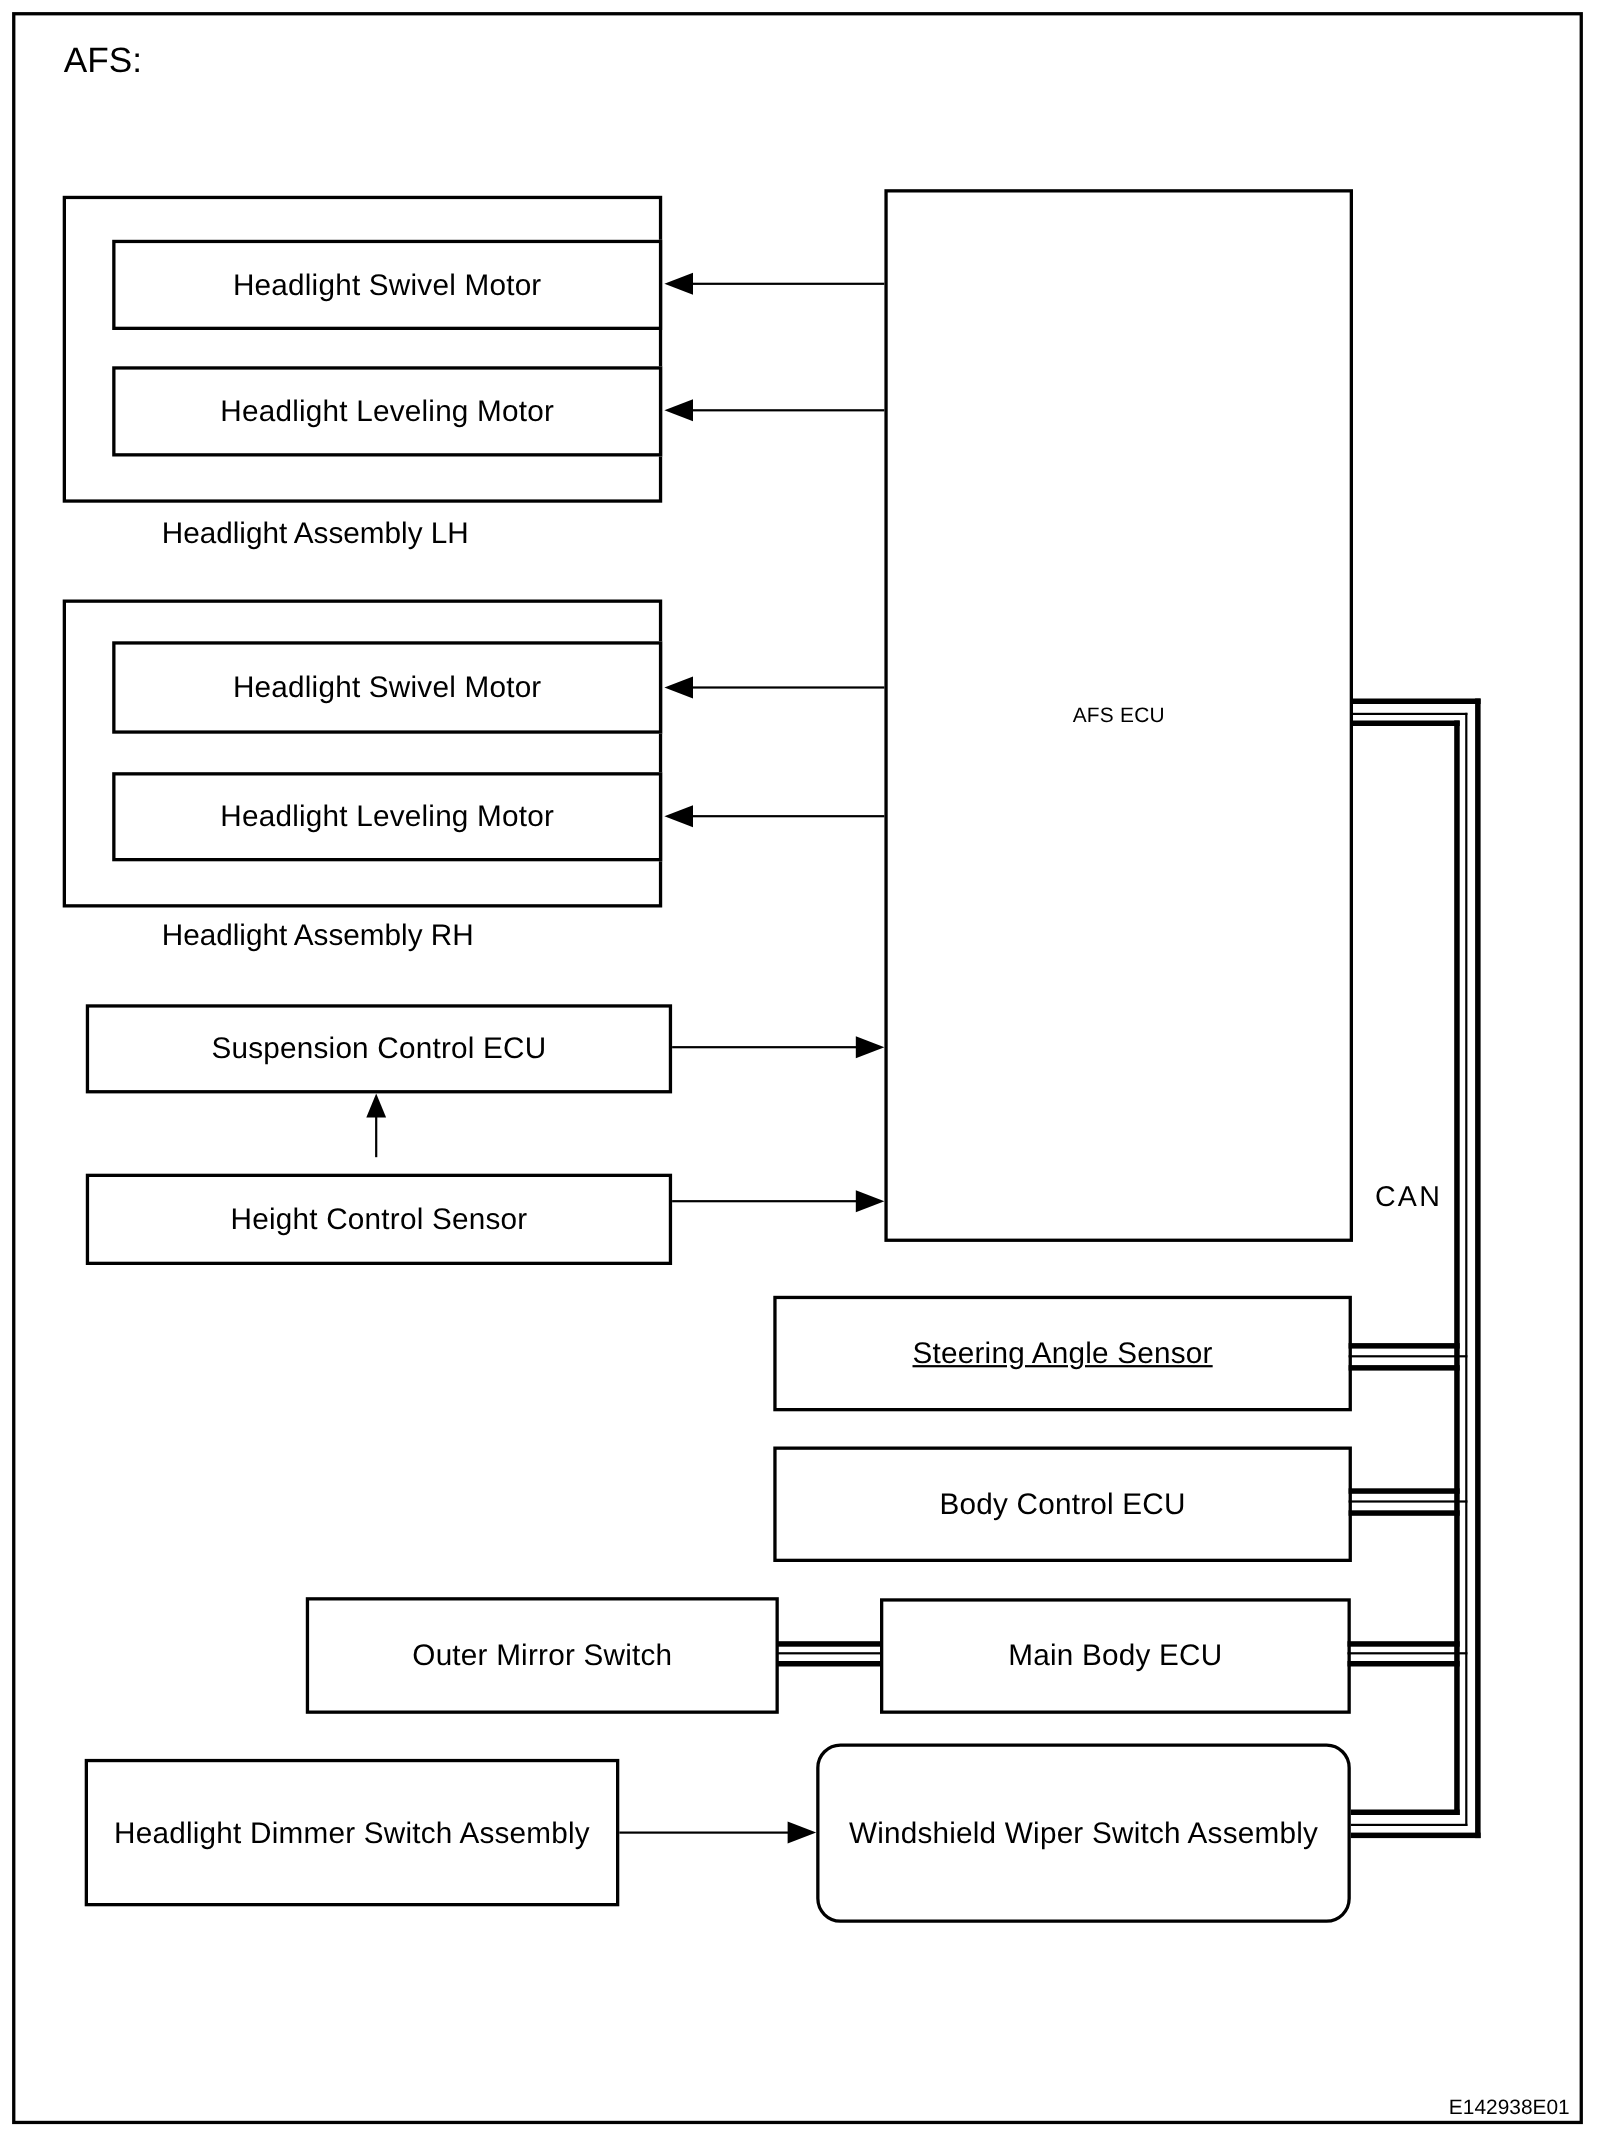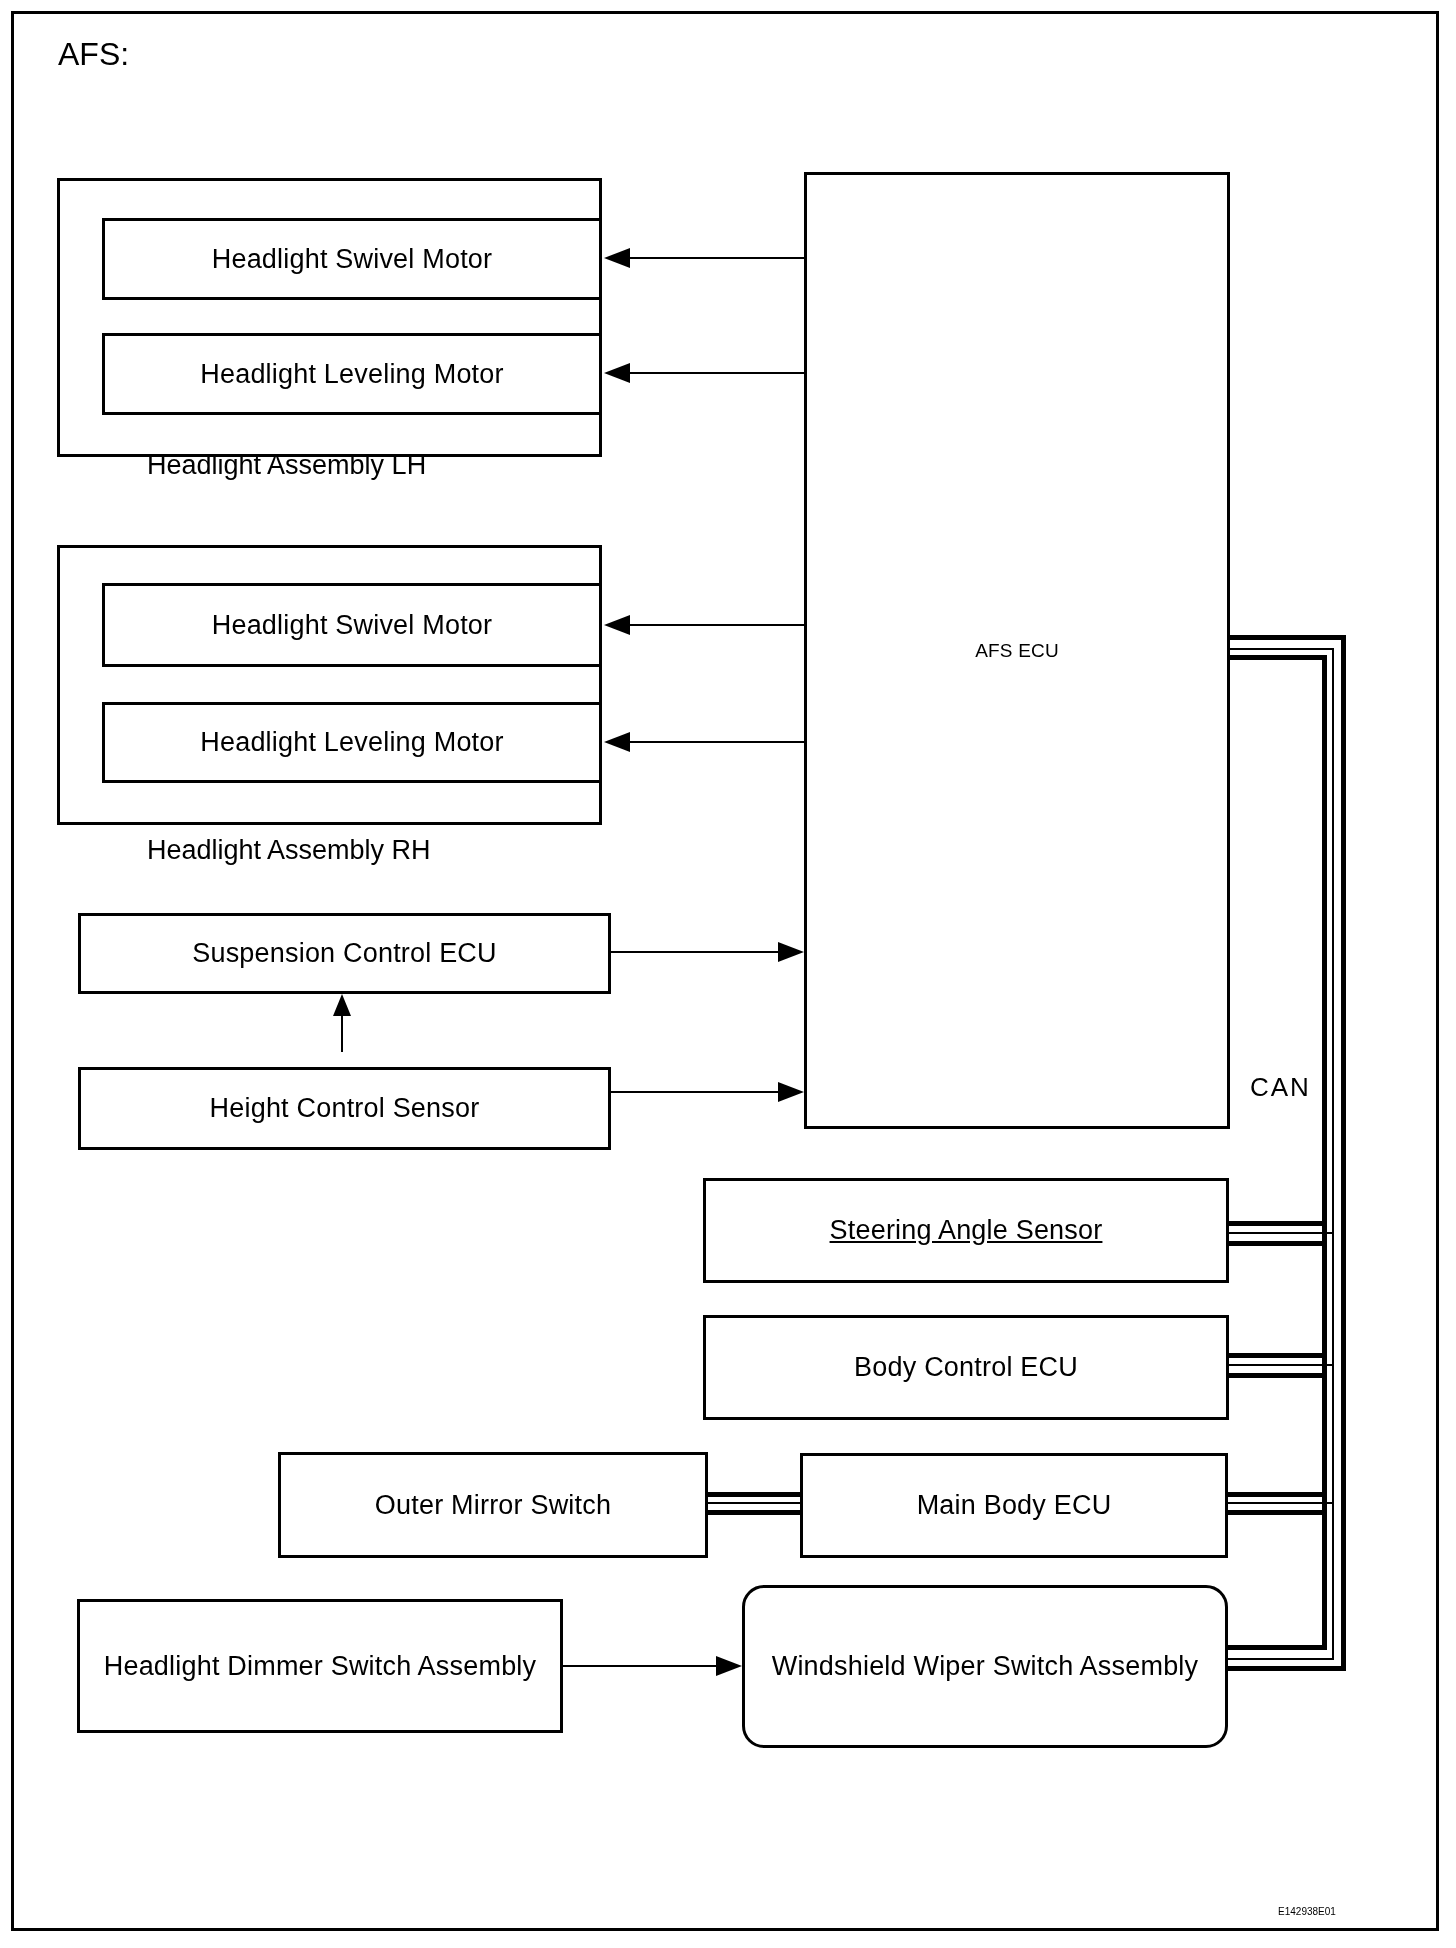--- a/index.html
+++ b/index.html
@@ -16,27 +16,27 @@
   .caption{position:absolute;font-size:27px;white-space:nowrap;}
   .hline{position:absolute;background:#000;}
   .vline{position:absolute;background:#000;}
   .tri{position:absolute;width:0;height:0;}
   .tri-left{border-top:10px solid transparent;border-bottom:10px solid transparent;border-right:26px solid #000;}
   .tri-right{border-top:10px solid transparent;border-bottom:10px solid transparent;border-left:26px solid #000;}
   .tri-up{border-left:9px solid transparent;border-right:9px solid transparent;border-bottom:22px solid #000;}
 
   
   #afs-title{position:absolute;left:58px;top:36px;font-size:32px;}
-  #figure-code{position:absolute;left:1187px;top:1906px;width:240px;text-align:center;font-size:10px;}
+  #figure-code{position:absolute;left:1187px;top:1906px;width:240px;text-align:right;font-size:19px;}
 
   
   #lh-assembly{left:57px;top:178px;width:545px;height:279px;}
   #lh-swivel{left:102px;top:218px;width:500px;height:82px;}
   #lh-leveling{left:102px;top:333px;width:500px;height:82px;}
-  #lh-caption{left:147px;top:450px;}
+  #lh-caption{left:147px;top:470px;}
   #rh-assembly{left:57px;top:545px;width:545px;height:280px;}
   #rh-swivel{left:102px;top:583px;width:500px;height:84px;}
   #rh-leveling{left:102px;top:702px;width:500px;height:81px;}
   #rh-caption{left:147px;top:835px;}
 
   #afs-ecu{left:804px;top:172px;width:426px;height:957px;font-size:19px;}
   #suspension-ecu{left:78px;top:913px;width:533px;height:81px;}
   #height-sensor{left:78px;top:1052px;width:533px;height:83px;margin-top:15px;}
   #steering-sensor{left:703px;top:1178px;width:526px;height:105px;text-decoration:underline;}
   #skid-ecu{left:703px;top:1315px;width:526px;height:105px;}

